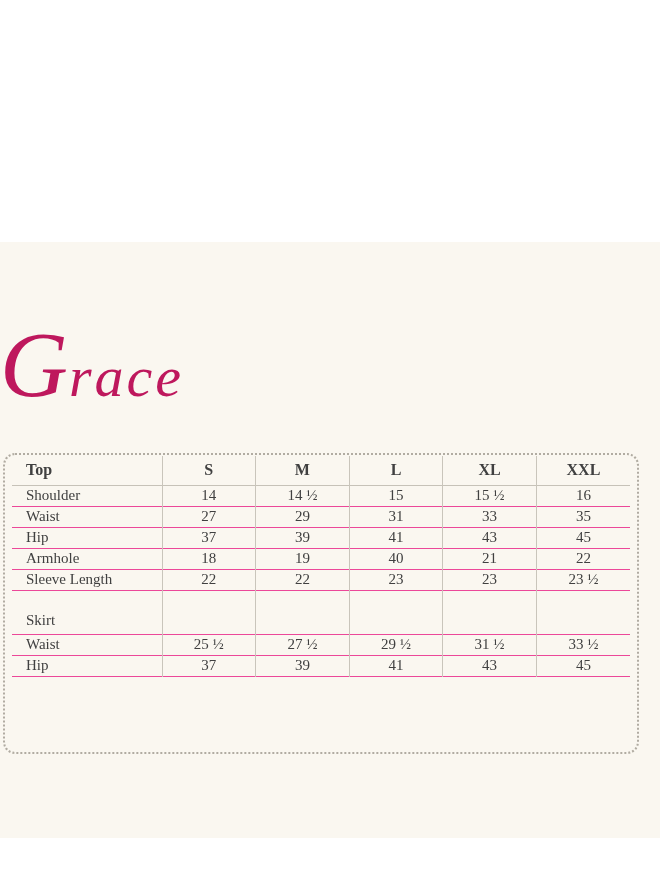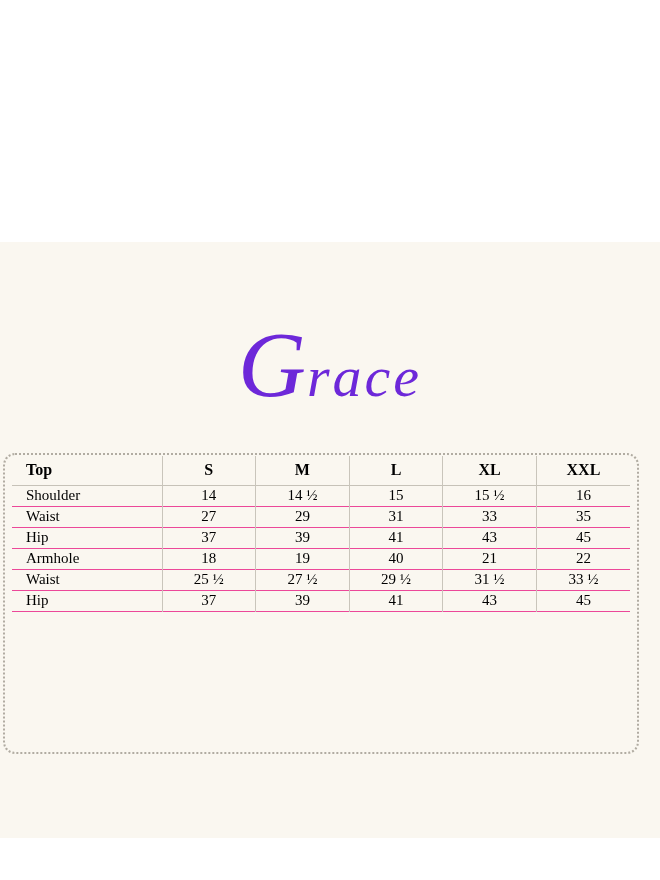--- a/index.html
+++ b/index.html
@@ -23,22 +23,21 @@
     width: 660px;
     height: 596px;
     background: #faf7f0;
   }
   
   .logo {
     position: absolute;
     left: 0;
     top: 72px;
     width: 100%;
-    text-align: center;
-    color: #6d28d9;
+    color: #be185d;
     font-style: italic;
     font-weight: 400;
     font-size: 58px;
     letter-spacing: 3px;
     line-height: 100px;
     user-select: none;
   }
   .logo .cap {
     font-size: 94px;
     letter-spacing: 1px;
@@ -53,21 +52,21 @@
     box-sizing: border-box;
     border: 2px dotted #b1aca2;
     border-radius: 12px;
     padding: 1px 7px 0 7px;
     background: #faf7f0;
   }
   table.size-chart {
     width: 100%;
     border-collapse: collapse;
     table-layout: fixed;
-    color: #000000;
+    color: #404040;
     font-size: 15px;
   }
   table.size-chart col.c-label { width: 150px; }
   table.size-chart th,
   table.size-chart td {
     padding: 0;
     vertical-align: middle;
     font-weight: normal;
   }
   table.size-chart th:not(:last-child),
@@ -155,20 +154,36 @@
           </tr>
           <tr>
             <td class="lbl">Armhole</td>
             <td class="val">18</td>
             <td class="val">19</td>
             <td class="val">40</td>
             <td class="val">21</td>
             <td class="val">22</td>
           </tr>
           <tr>
+            <td class="lbl">Sleeve Length</td>
+            <td class="val">22</td>
+            <td class="val">22</td>
+            <td class="val">23</td>
+            <td class="val">23</td>
+            <td class="val">23 ½</td>
+          </tr>
+          <tr class="skirt-head-row">
+            <td class="lbl bold">Skirt</td>
+            <td class="val"></td>
+            <td class="val"></td>
+            <td class="val"></td>
+            <td class="val"></td>
+            <td class="val"></td>
+          </tr>
+          <tr>
             <td class="lbl">Waist</td>
             <td class="val">25 ½</td>
             <td class="val">27 ½</td>
             <td class="val">29 ½</td>
             <td class="val">31 ½</td>
             <td class="val">33 ½</td>
           </tr>
           <tr>
             <td class="lbl">Hip</td>
             <td class="val">37</td>

